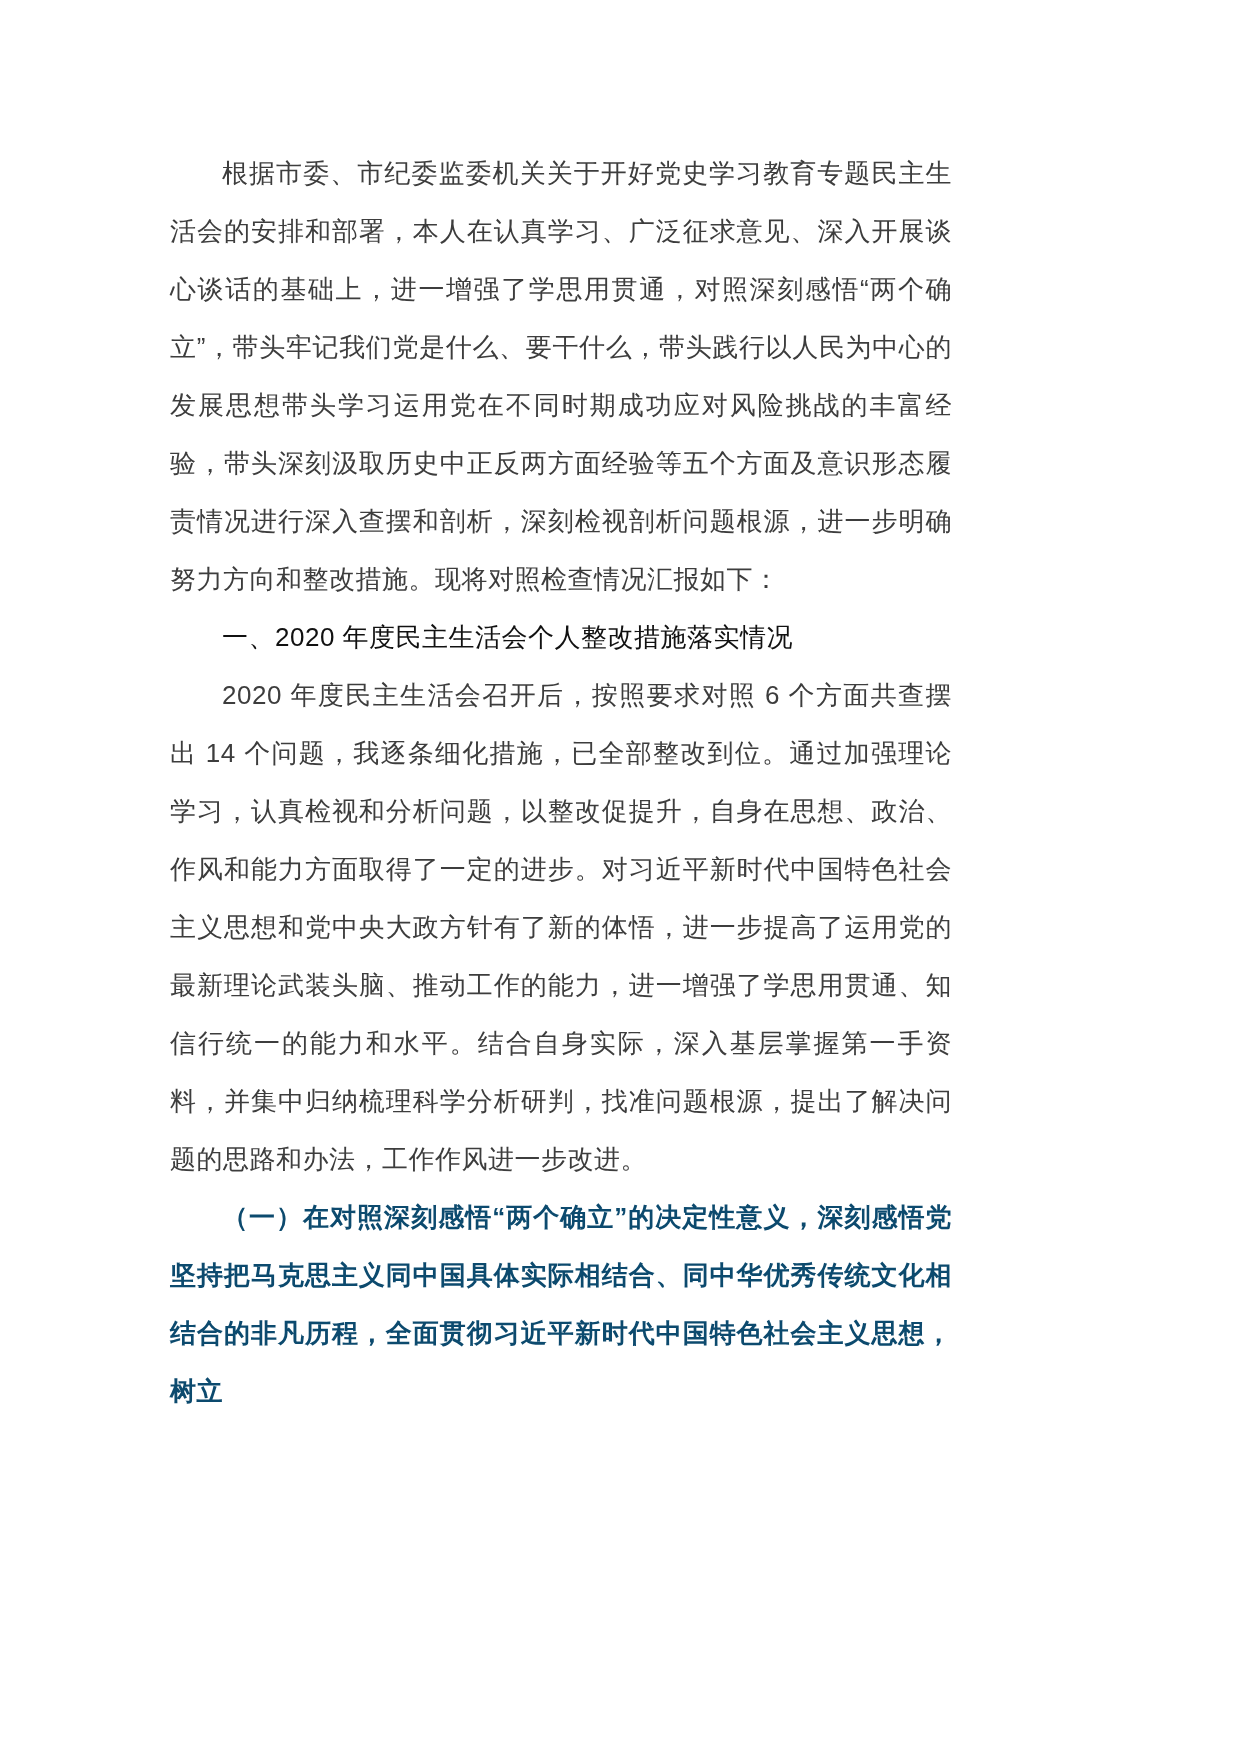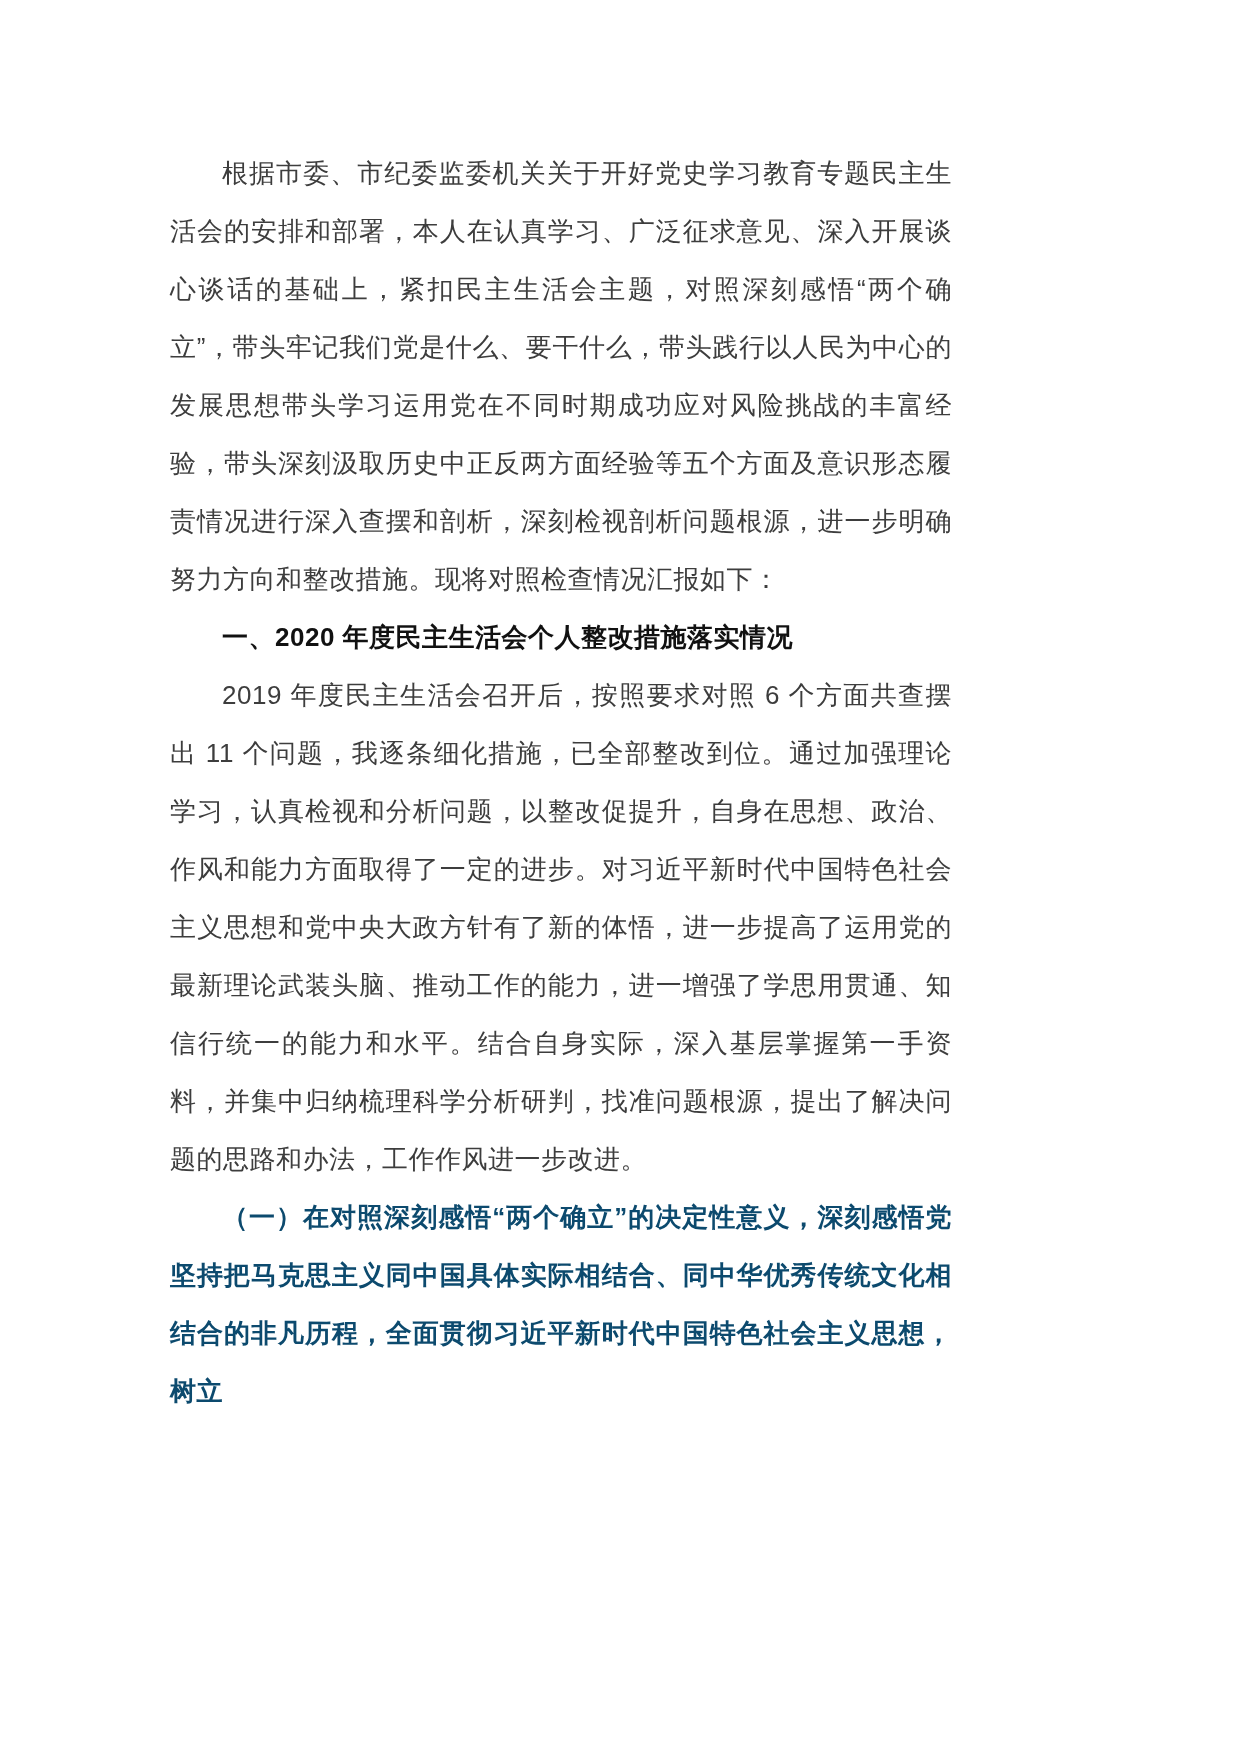--- a/index.html
+++ b/index.html
@@ -22,32 +22,32 @@
   .doc p {
     margin: 0;
     font-size: 26px;
     line-height: 58px;
     text-align: justify;
     text-indent: 2em;
     letter-spacing: 0.5px;
     word-break: break-all;
   }
   .doc p.heading {
-    font-weight: bold;
+    font-weight: normal;
     color: #111111;
     text-align: left;
   }
   .doc p.bold-body {
     font-weight: bold;
     color: #0c4a6e;
   }
 </style>
 </head>
 <body>
 
 <div class="page">
   <div class="doc">
-    <p class="body">根据市委、市纪委监委机关关于开好党史学习教育专题民主生活会的安排和部署，本人在认真学习、广泛征求意见、深入开展谈心谈话的基础上，紧扣民主生活会主题，对照深刻感悟“两个确立”，带头牢记我们党是什么、要干什么，带头践行以人民为中心的发展思想带头学习运用党在不同时期成功应对风险挑战的丰富经验，带头深刻汲取历史中正反两方面经验等五个方面及意识形态履责情况进行深入查摆和剖析，深刻检视剖析问题根源，进一步明确努力方向和整改措施。现将对照检查情况汇报如下：</p>
+    <p class="body">根据市委、市纪委监委机关关于开好党史学习教育专题民主生活会的安排和部署，本人在认真学习、广泛征求意见、深入开展谈心谈话的基础上，进一增强了学思用贯通，对照深刻感悟“两个确立”，带头牢记我们党是什么、要干什么，带头践行以人民为中心的发展思想带头学习运用党在不同时期成功应对风险挑战的丰富经验，带头深刻汲取历史中正反两方面经验等五个方面及意识形态履责情况进行深入查摆和剖析，深刻检视剖析问题根源，进一步明确努力方向和整改措施。现将对照检查情况汇报如下：</p>
     <p class="heading">一、2020 年度民主生活会个人整改措施落实情况</p>
-    <p class="body">2019 年度民主生活会召开后，按照要求对照 6 个方面共查摆出 11 个问题，我逐条细化措施，已全部整改到位。通过加强理论学习，认真检视和分析问题，以整改促提升，自身在思想、政治、作风和能力方面取得了一定的进步。对习近平新时代中国特色社会主义思想和党中央大政方针有了新的体悟，进一步提高了运用党的最新理论武装头脑、推动工作的能力，进一增强了学思用贯通、知信行统一的能力和水平。结合自身实际，深入基层掌握第一手资料，并集中归纳梳理科学分析研判，找准问题根源，提出了解决问题的思路和办法，工作作风进一步改进。</p>
+    <p class="body">2020 年度民主生活会召开后，按照要求对照 6 个方面共查摆出 14 个问题，我逐条细化措施，已全部整改到位。通过加强理论学习，认真检视和分析问题，以整改促提升，自身在思想、政治、作风和能力方面取得了一定的进步。对习近平新时代中国特色社会主义思想和党中央大政方针有了新的体悟，进一步提高了运用党的最新理论武装头脑、推动工作的能力，进一增强了学思用贯通、知信行统一的能力和水平。结合自身实际，深入基层掌握第一手资料，并集中归纳梳理科学分析研判，找准问题根源，提出了解决问题的思路和办法，工作作风进一步改进。</p>
     <p class="bold-body">（一）在对照深刻感悟“两个确立”的决定性意义，深刻感悟党坚持把马克思主义同中国具体实际相结合、同中华优秀传统文化相结合的非凡历程，全面贯彻习近平新时代中国特色社会主义思想，树立</p>
   </div>
 </div>
 
 </body></html>

